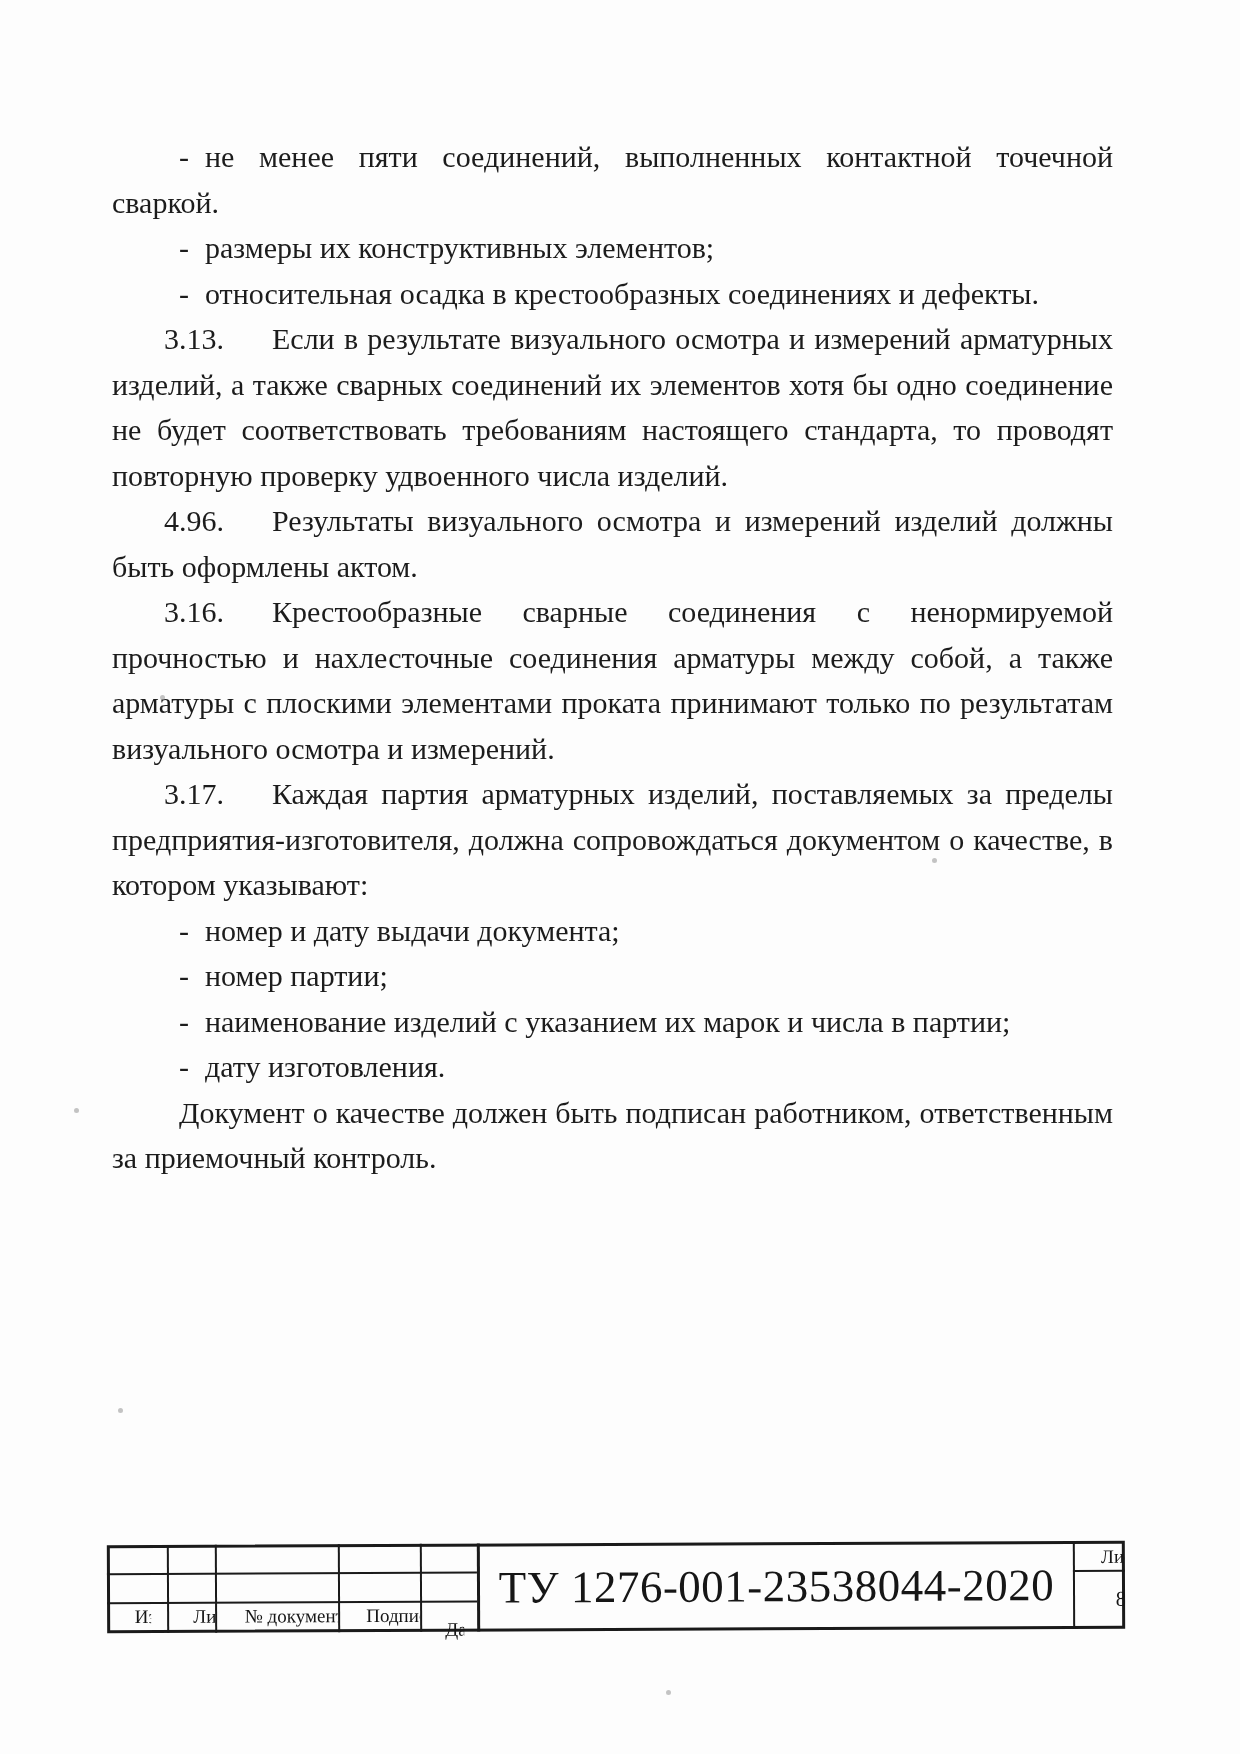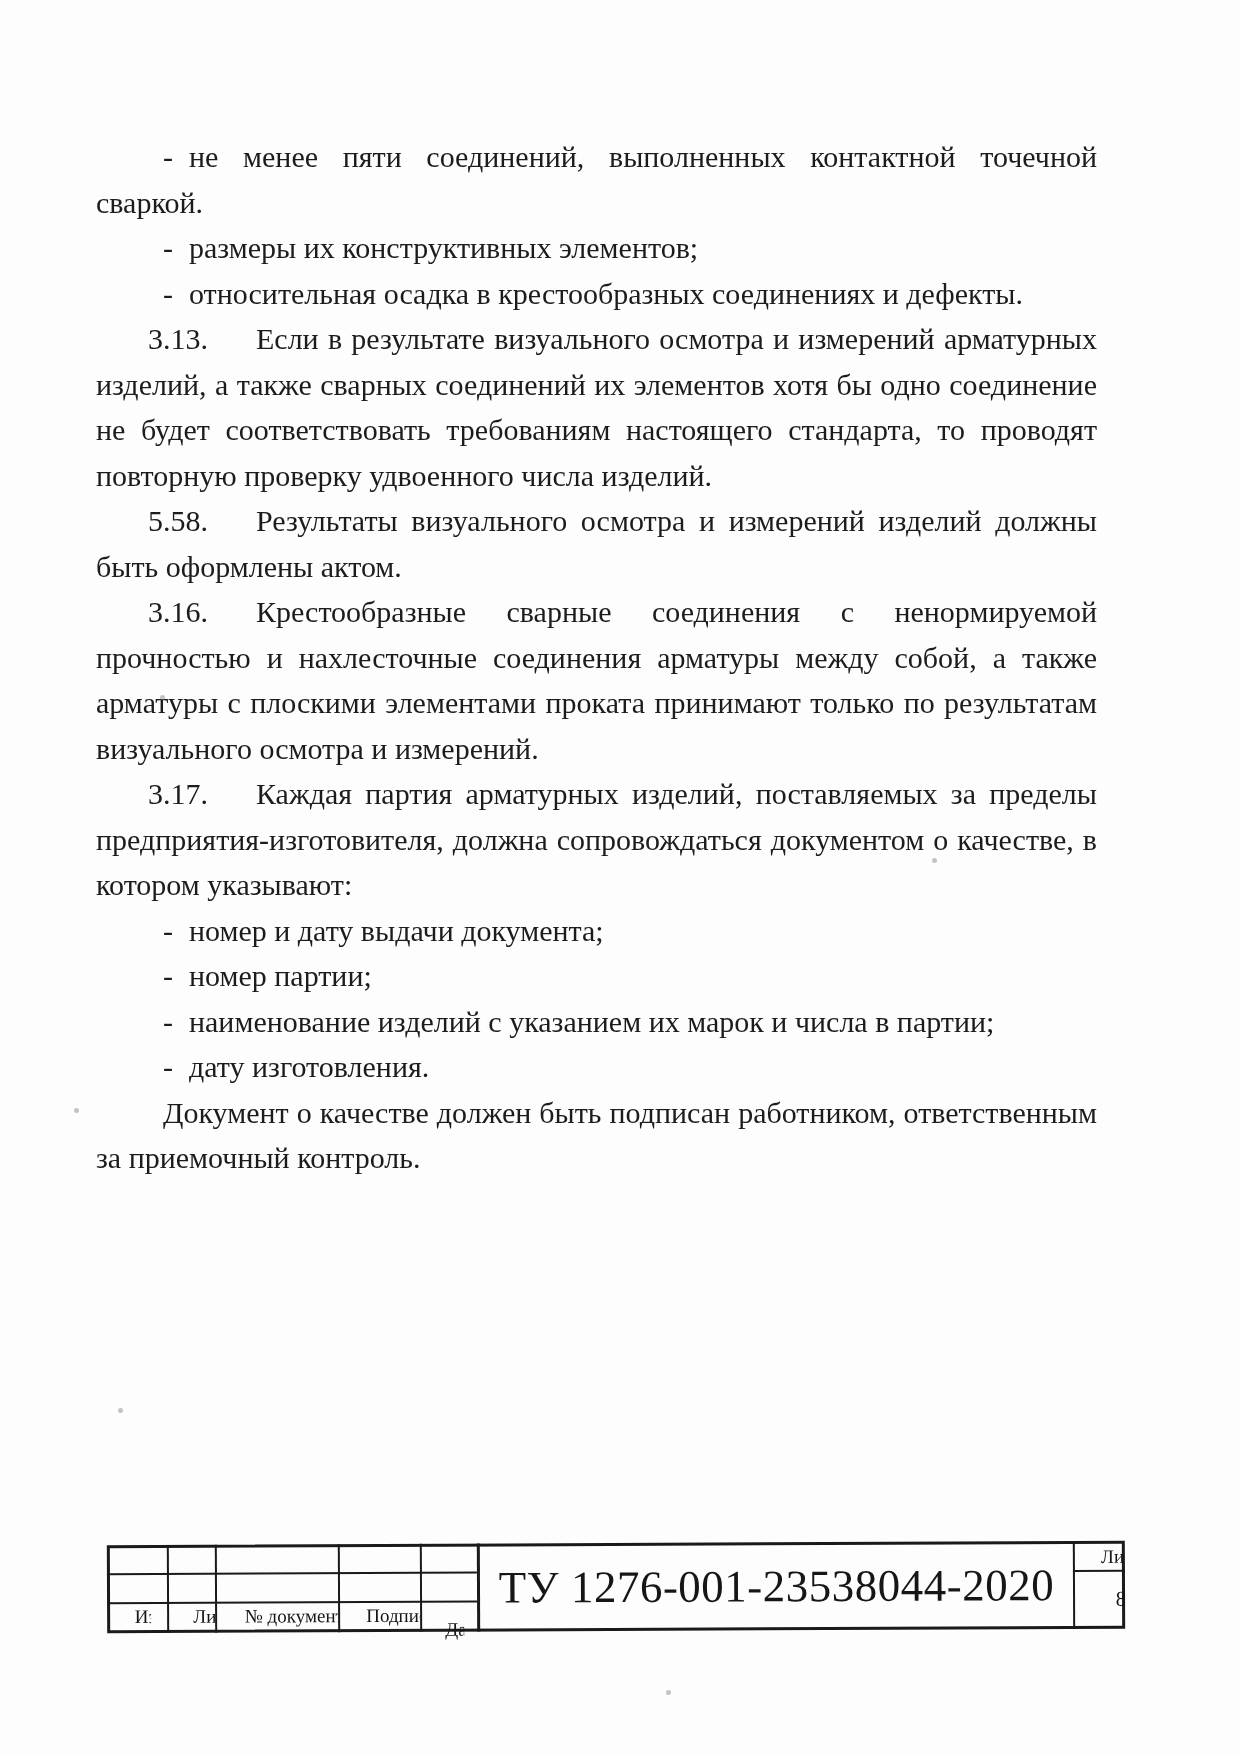--- a/index.html
+++ b/index.html
@@ -8,21 +8,21 @@
     width: 1240px;
     height: 1754px;
     background: #fdfdfd;
     overflow: hidden;
     font-family: "Liberation Serif", "DejaVu Serif", serif;
     color: #1c1c1c;
   }
   
   .content {
     position: absolute;
-    left: 96px;
+    left: 112px;
     top: 134px;
     width: 1001px;
     font-size: 30px;
     line-height: 45.5px;
     text-align: justify;
   }
   .content p { margin: 0; padding: 0; }
   p.numbered { text-indent: 52px; }
   p.numbered .pnum { display: inline-block; min-width: 108px; text-indent: 0; }
   p.bullet { text-indent: 67px; }
@@ -67,21 +67,21 @@
 </head>
 <body>
 
 <div class="page">
 
   <div class="content">
     <p class="bullet"><span class="dash">-</span><span>не менее пяти соединений, выполненных контактной точечной сваркой.</span></p>
     <p class="bullet"><span class="dash">-</span><span>размеры их конструктивных элементов;</span></p>
     <p class="bullet"><span class="dash">-</span><span>относительная осадка в крестообразных соединениях и дефекты.</span></p>
     <p class="numbered"><span class="pnum">3.13.</span><span>Если в результате визуального осмотра и измерений арматурных изделий, а также сварных соединений их элементов хотя бы одно соединение не будет соответствовать требованиям настоящего стандарта, то проводят повторную проверку удвоенного числа изделий.</span></p>
-    <p class="numbered"><span class="pnum">5.58.</span><span>Результаты визуального осмотра и измерений изделий должны быть оформлены актом.</span></p>
+    <p class="numbered"><span class="pnum">4.96.</span><span>Результаты визуального осмотра и измерений изделий должны быть оформлены актом.</span></p>
     <p class="numbered"><span class="pnum">3.16.</span><span>Крестообразные сварные соединения с ненормируемой прочностью и нахлесточные соединения арматуры между собой, а также арматуры с плоскими элементами проката принимают только по результатам визуального осмотра и измерений.</span></p>
     <p class="numbered"><span class="pnum">3.17.</span><span>Каждая партия арматурных изделий, поставляемых за пределы предприятия-изготовителя, должна сопровождаться документом о качестве, в котором указывают:</span></p>
     <p class="bullet"><span class="dash">-</span><span>номер и дату выдачи документа;</span></p>
     <p class="bullet"><span class="dash">-</span><span>номер партии;</span></p>
     <p class="bullet"><span class="dash">-</span><span>наименование изделий с указанием их марок и числа в партии;</span></p>
     <p class="bullet"><span class="dash">-</span><span>дату изготовления.</span></p>
     <p class="plain"><span>Документ о качестве должен быть подписан работником, ответственным за приемочный контроль.</span></p>
   </div>
 
   <div class="tb">

